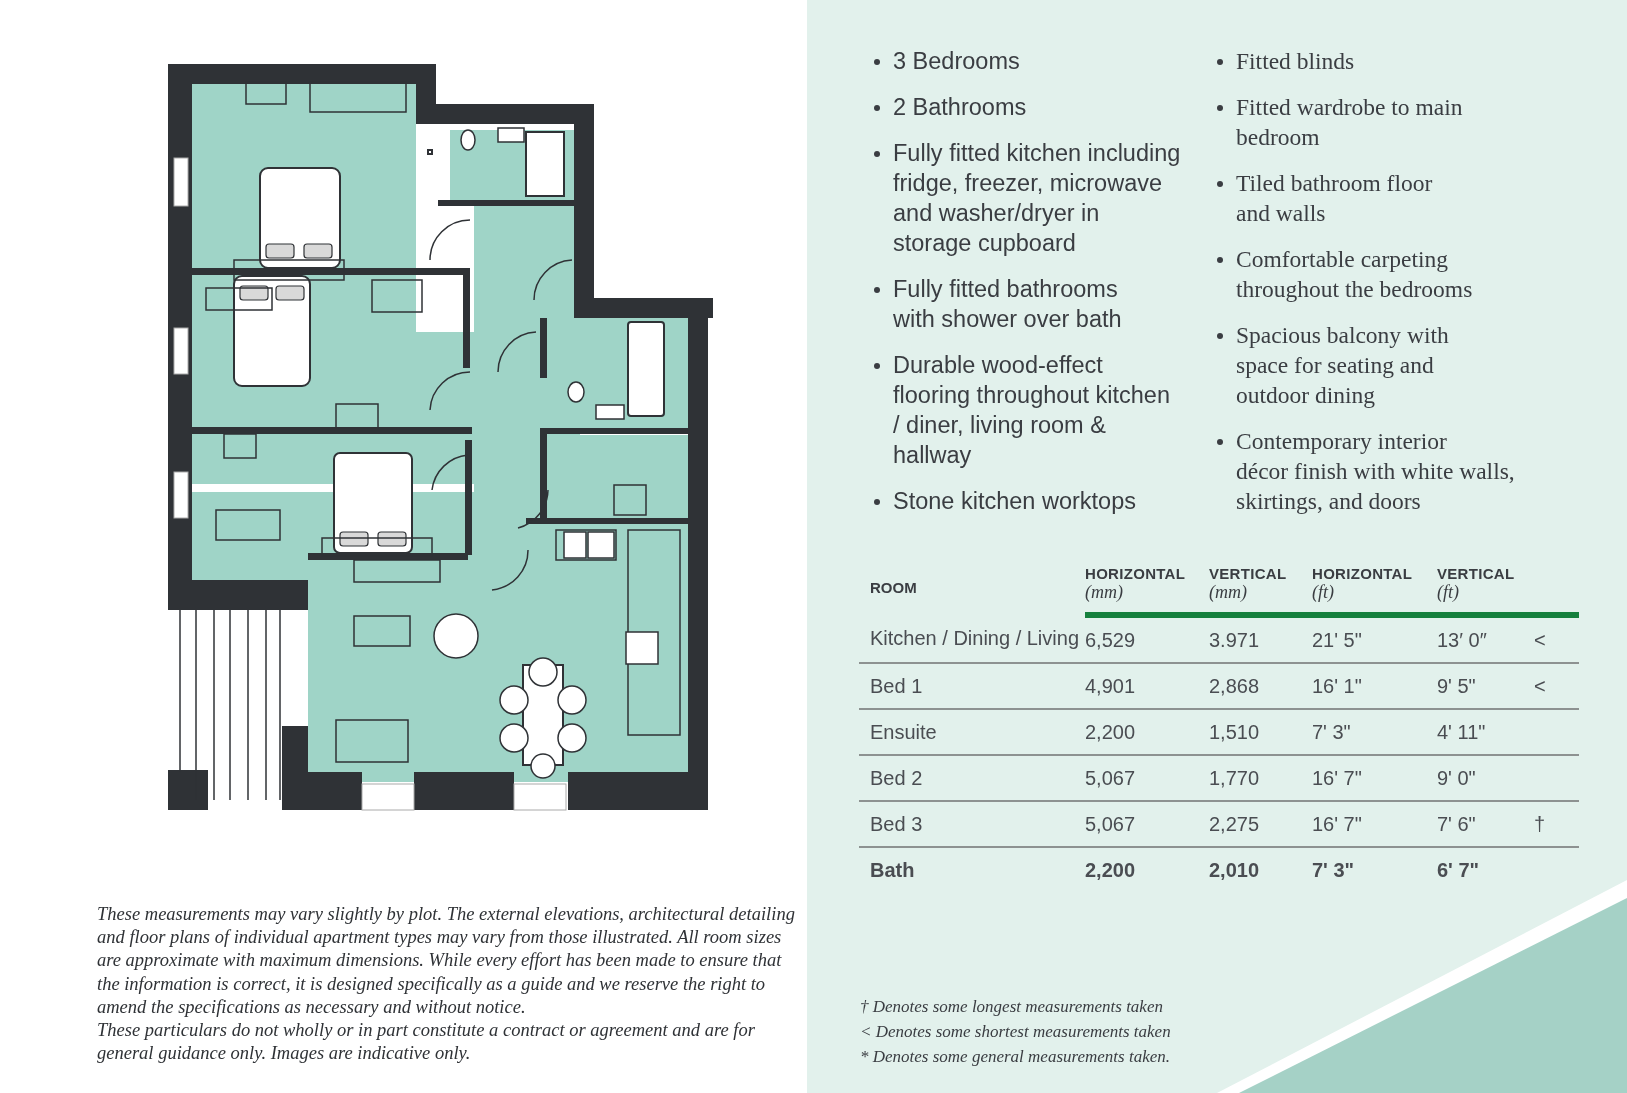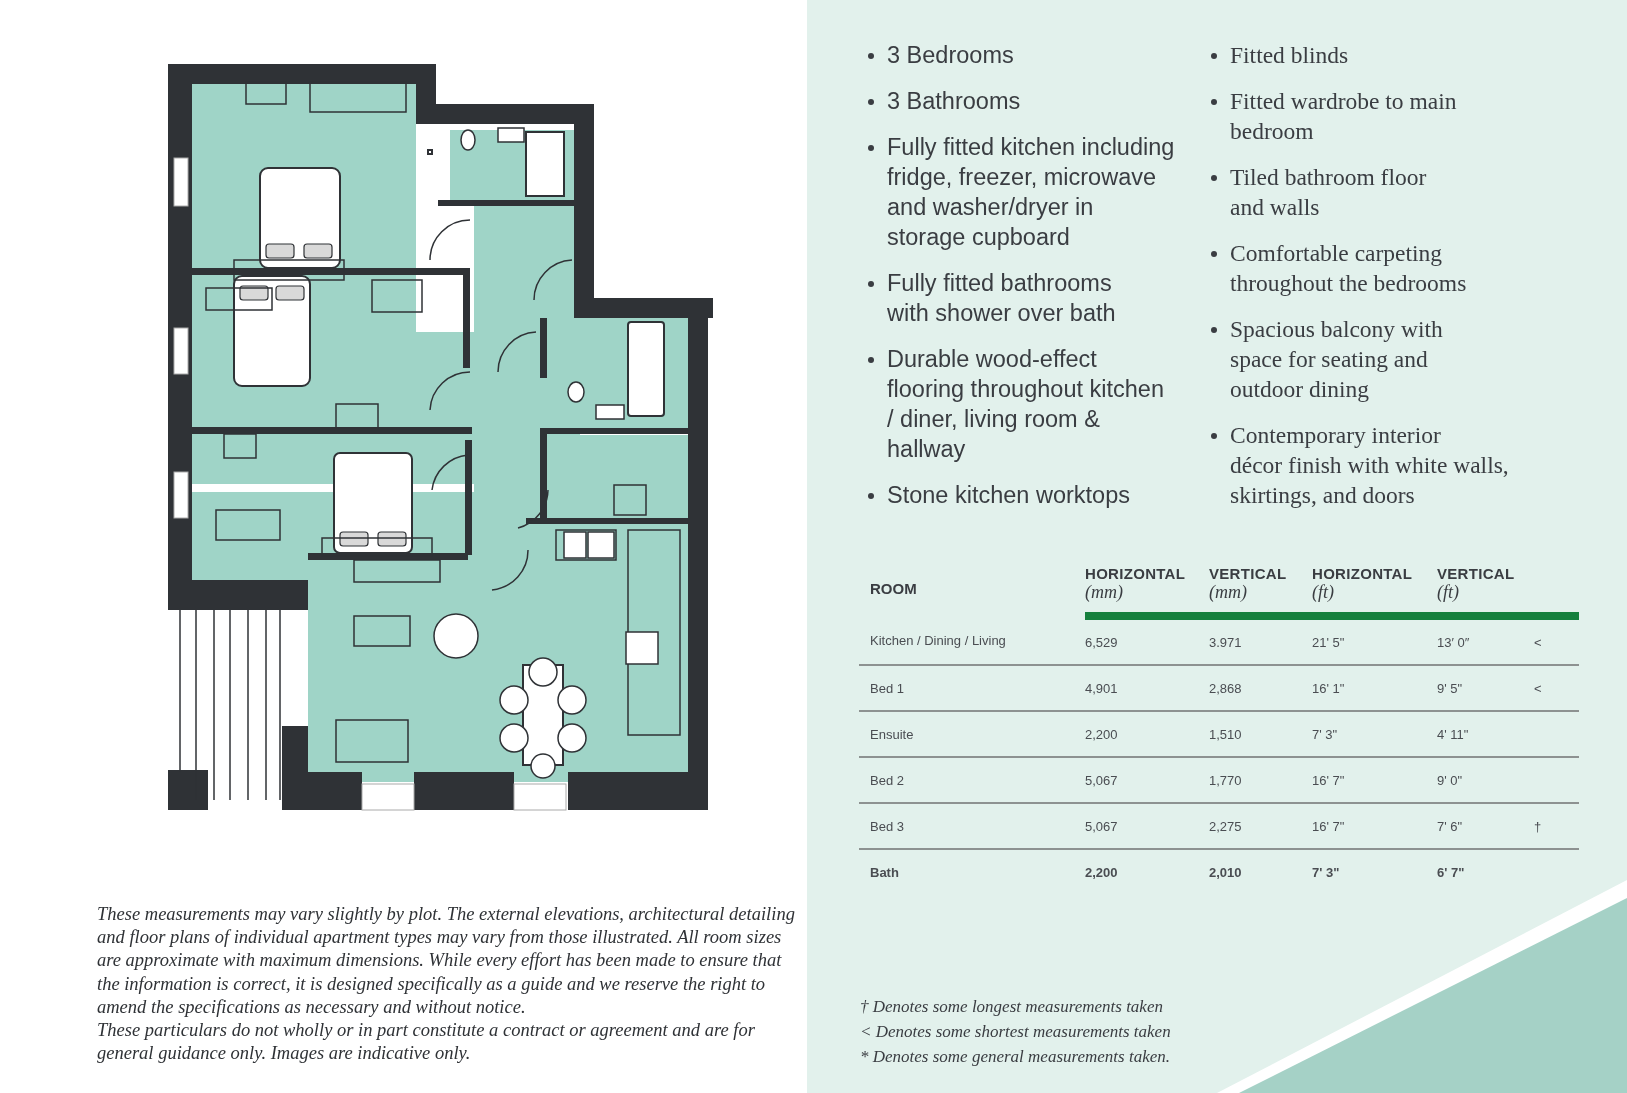--- a/index.html
+++ b/index.html
@@ -1,34 +1,34 @@
 <!DOCTYPE html>
 <html><head>
 <meta charset="utf-8">
 <style>
   html, body { margin:0; padding:0; }
   body { width:1627px; height:1093px; position:relative; overflow:hidden; background:#ffffff; font-family:"Liberation Sans", sans-serif; color:#3a3d42; }
   .left-panel { position:absolute; left:0; top:0; width:807px; height:1093px; background:#ffffff; }
   .right-panel { position:absolute; left:807px; top:0; width:820px; height:1093px; background:#e2f1ec; overflow:hidden; }
   .corner-svg { position:absolute; left:0; top:0; width:820px; height:1093px; }
 
-  .features { position:absolute; top:34px; font-size:23.5px; line-height:30px; color:#3a3d42; margin:6px; padding:0; list-style:none; }
+  .features { position:absolute; top:34px; font-size:23.5px; line-height:30px; color:#3a3d42; margin:12px; padding:0; list-style:none; }
   .features li { position:relative; padding-left:19px; margin-bottom:16px; }
   .features li::before { content:""; position:absolute; left:0; top:13px; width:6px; height:6px; border-radius:50%; background:#3a3d42; }
   .features.col1 { left:55px; width:320px; }
   .features.col2 { left:398px; width:340px;font-family:Liberation Serif, serif; }
   .features li span { white-space:pre-line; }
 
   .room-table { position:absolute; left:52px; top:560px; width:720px; border-collapse:collapse; }
   .room-table th { text-align:left; font-weight:normal; padding:0; vertical-align:bottom; }
   .room-table .hdr-top { font-size:15px; letter-spacing:0.3px; color:#3a3d42; font-weight:bold; height:22px; }
   .room-table .hdr-unit { font-family:"Liberation Serif", serif; font-style:italic; font-size:18px; color:#3a3d42; height:30px; vertical-align:top; }
   .room-table .hdr-room { font-size:15px; font-weight:bold; color:#3a3d42; vertical-align:middle; padding-left:11px; }
-  .room-table thead tr.last th { border-bottom:8px solid #15803d; }
-  .room-table td { font-size:13px; color:#4a4d52; height:44px; border-bottom:2px solid #8d9291; padding:0; vertical-align:middle; }
+  .room-table thead tr.last th { border-bottom:6px solid #15803d; }
+  .room-table td { font-size:20px; color:#4a4d52; height:44px; border-bottom:2px solid #8d9291; padding:0; vertical-align:middle; }
   .room-table td.room { padding-left:11px; width:215px; }
   .room-table td.c1 { width:124px; } .room-table td.c2 { width:103px; }
   .room-table td.c3 { width:125px; } .room-table td.c4 { width:95px; }
   .room-table td.mark { text-align:left; padding-left:2px; }
   .room-table tbody tr:last-child td { border-bottom:none;font-weight:bold; }
 
   .legend { position:absolute; left:53px; top:994px; font-family:"Liberation Serif", serif; font-style:italic; font-size:17px; line-height:25px; color:#3a3d42; }
 
   .disclaimer { position:absolute; left:97px; top:903px; width:700px; font-family:"Liberation Serif", serif; font-style:italic; font-size:18.5px; line-height:23.2px; color:#2f3236; }
   .disclaimer p { margin:0; }
@@ -166,21 +166,21 @@
 </div>
 
 <div class="right-panel">
   <svg class="corner-svg" viewBox="0 0 820 1093" xmlns="http://www.w3.org/2000/svg">
     <polygon points="410,1093 820,880 820,1093" fill="#ffffff"></polygon>
     <polygon points="432,1093 820,898 820,1093" fill="#a5d1c6"></polygon>
   </svg>
 
   <ul class="features col1">
     <li><span>3 Bedrooms</span></li>
-    <li><span>3 Bathrooms</span></li>
+    <li><span>2 Bathrooms</span></li>
     <li><span>Fully fitted kitchen including
 fridge, freezer, microwave
 and washer/dryer in
 storage cupboard</span></li>
     <li><span>Fully fitted bathrooms
 with shower over bath</span></li>
     <li><span>Durable wood-effect
 flooring throughout kitchen
 / diner, living room &amp;
 hallway</span></li>

